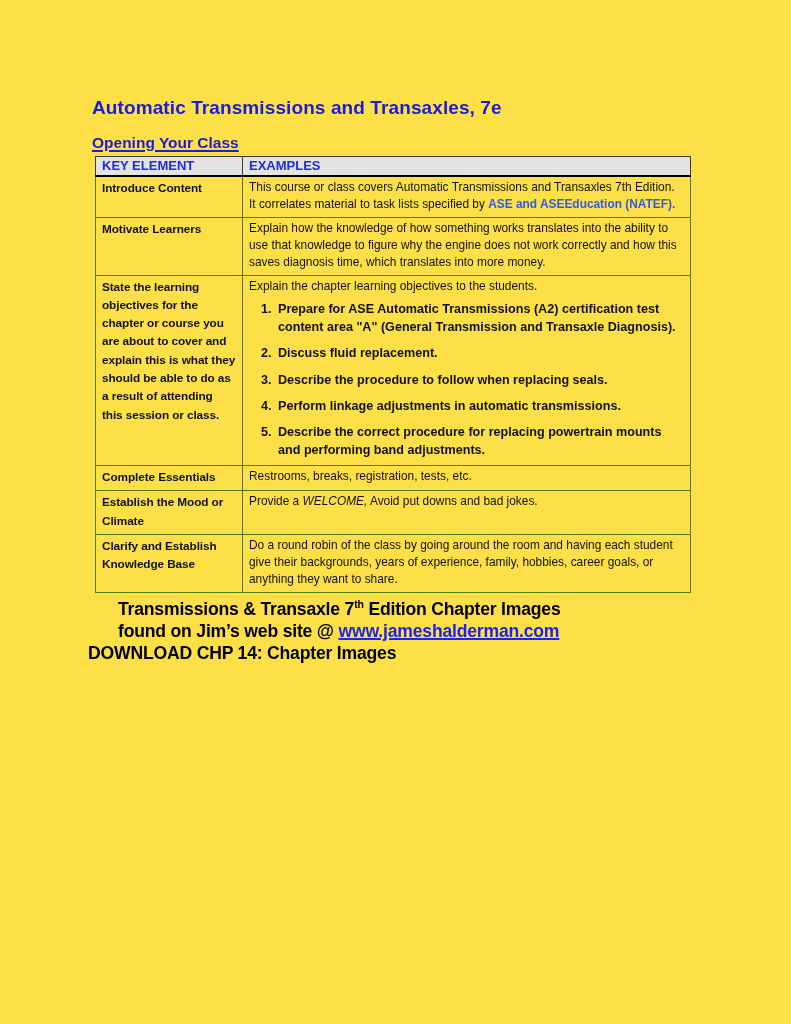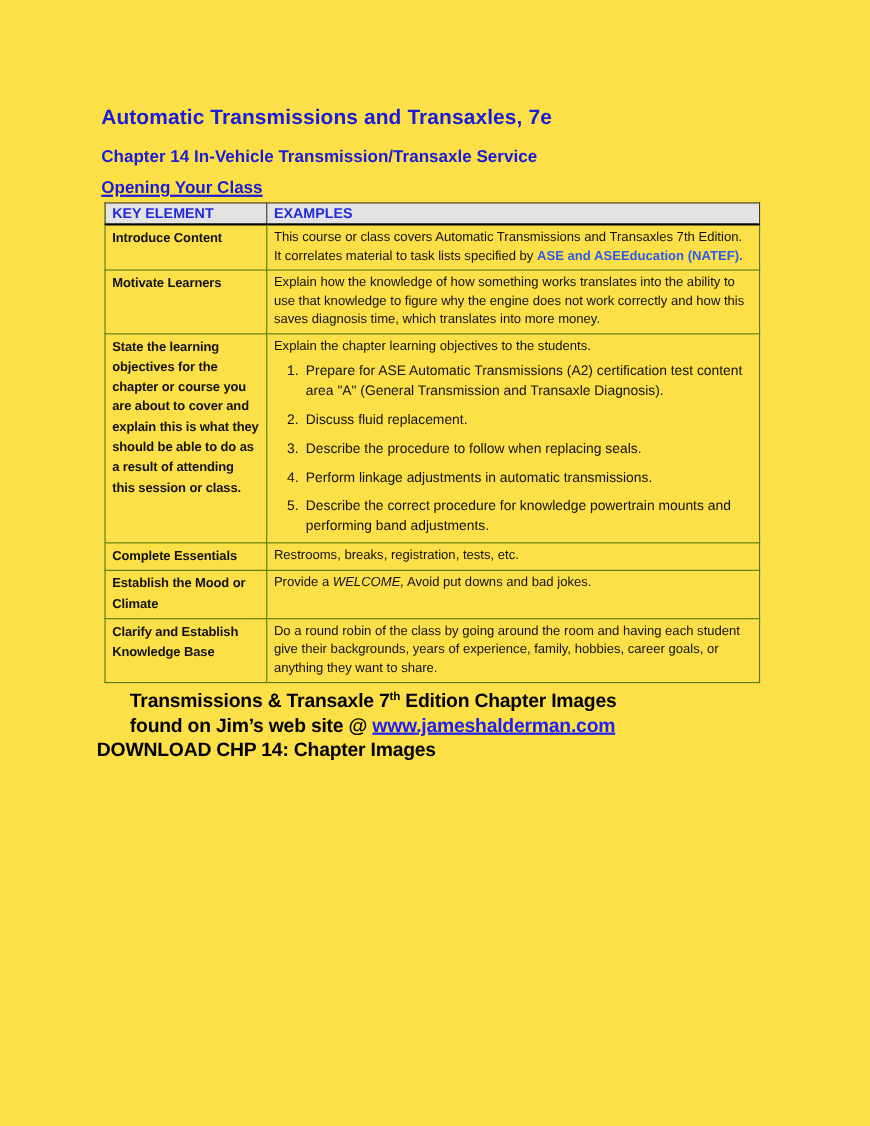--- a/index.html
+++ b/index.html
@@ -86,20 +86,21 @@
   col.c2 { width: 448px; }
   ol.objectives {
     margin: 7px 0 2px 0;
     padding-left: 26px;
     font-size: 12.6px;
     line-height: 1.38;
   }
   ol.objectives li {
     margin-bottom: 9px;
     padding-left: 3px;
+    font-weight: bold;
   }
   ol.objectives li:last-child { margin-bottom: 2px; }
   .note-block {
     margin: 5px 0 0 0;
     font-size: 17.6px;
     font-weight: bold;
     color: #000000;
     line-height: 1.255;
     letter-spacing: -0.2px;
   }
@@ -116,21 +117,20 @@
     cursor: pointer;
     margin-top: 48px;
   }
 </style>
 </head>
 <body>
 
 <div class="page">
   <div class="content">
     <h1 class="doc-title">Automatic Transmissions and Transaxles, 7e</h1>
-    <h2 class="chapter-heading">Chapter 14 In-Vehicle Transmission/Transaxle Service</h2>
     <h3 class="section-heading">Opening Your Class</h3>
 
     <table class="lesson">
       <colgroup>
           <col class="c1">
           <col class="c2">
         </colgroup>
       <thead>
         <tr>
           <th>KEY ELEMENT</th>
@@ -152,21 +152,21 @@
           </tr>
           <tr>
             <td class="key-cell">State the learning objectives for the chapter or course you are about to cover and explain this is what they should be able to do as a result of attending this session or class.</td>
             <td class="ex-cell">
               <div><span>Explain the chapter learning objectives to the students.</span></div>
               <ol class="objectives">
                 <li>Prepare for ASE Automatic Transmissions (A2) certification test content area "A" (General Transmission and Transaxle Diagnosis).</li>
                 <li>Discuss fluid replacement.</li>
                 <li>Describe the procedure to follow when replacing seals.</li>
                 <li>Perform linkage adjustments in automatic transmissions.</li>
-                <li>Describe the correct procedure for knowledge powertrain mounts and performing band adjustments.</li>
+                <li>Describe the correct procedure for replacing powertrain mounts and performing band adjustments.</li>
               </ol>
             </td>
           </tr>
           <tr>
             <td class="key-cell">Complete Essentials</td>
             <td class="ex-cell">
               <div><span>Restrooms, breaks, registration, tests, etc.</span></div>
             </td>
           </tr>
           <tr>

